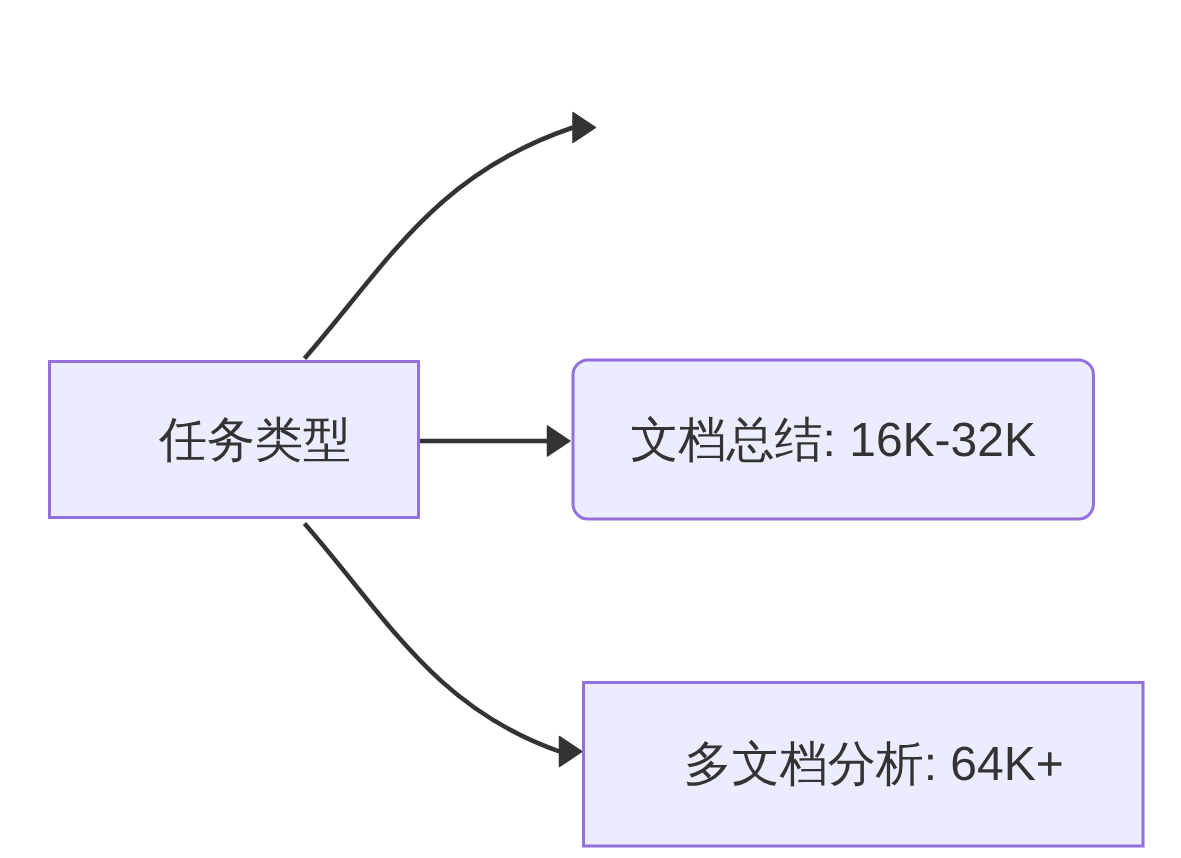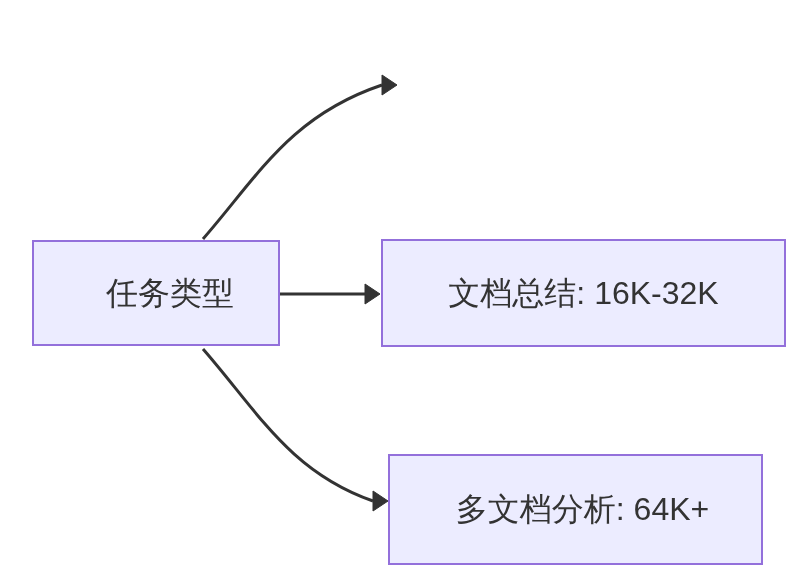--- a/index.html
+++ b/index.html
@@ -50,21 +50,21 @@
     align-items: center;
     justify-content: center;
     color: var(--text);
     font-size: 32px;
     line-height: 1.2;
     white-space: nowrap;
     text-align: center;
   }
   .node-task-type   { left: 32px;  top: 240px; width: 248px; height: 106px; padding-left: 28px; }
   .node-simple-qa   { left: 397px; top: 33px;  width: 356px; height: 104px; }
-  .node-doc-summary { left: 381px; top: 239px; width: 405px; height: 108px; }
+  .node-doc-summary { left: 381px; top: 239px; width: 349px; height: 108px; border-radius: 11px; }
   .node-multi-doc   { left: 388px; top: 454px; width: 375px; height: 111px; padding-left: 14px; }
 </style>
 </head>
 <body>
 
 <div class="canvas">
 
   <svg class="edges" viewBox="0 0 787 572" xmlns="http://www.w3.org/2000/svg">
 
     <path class="edge-path" d="M 203,239 C 258,176 290,116 382,85"></path>

